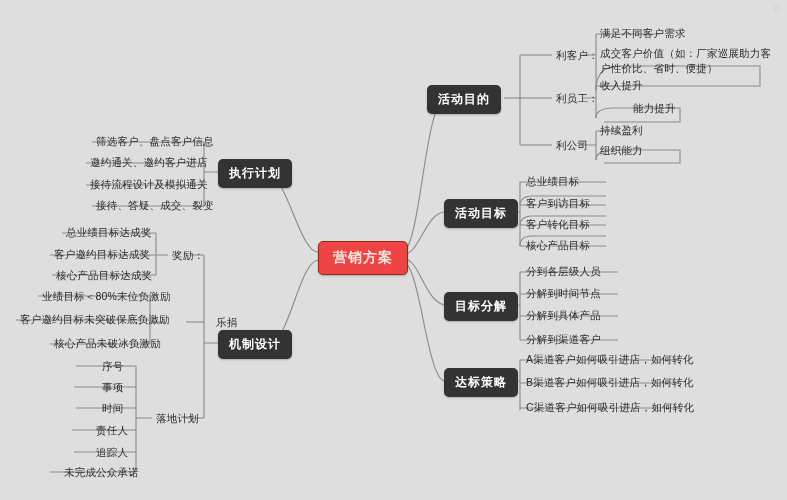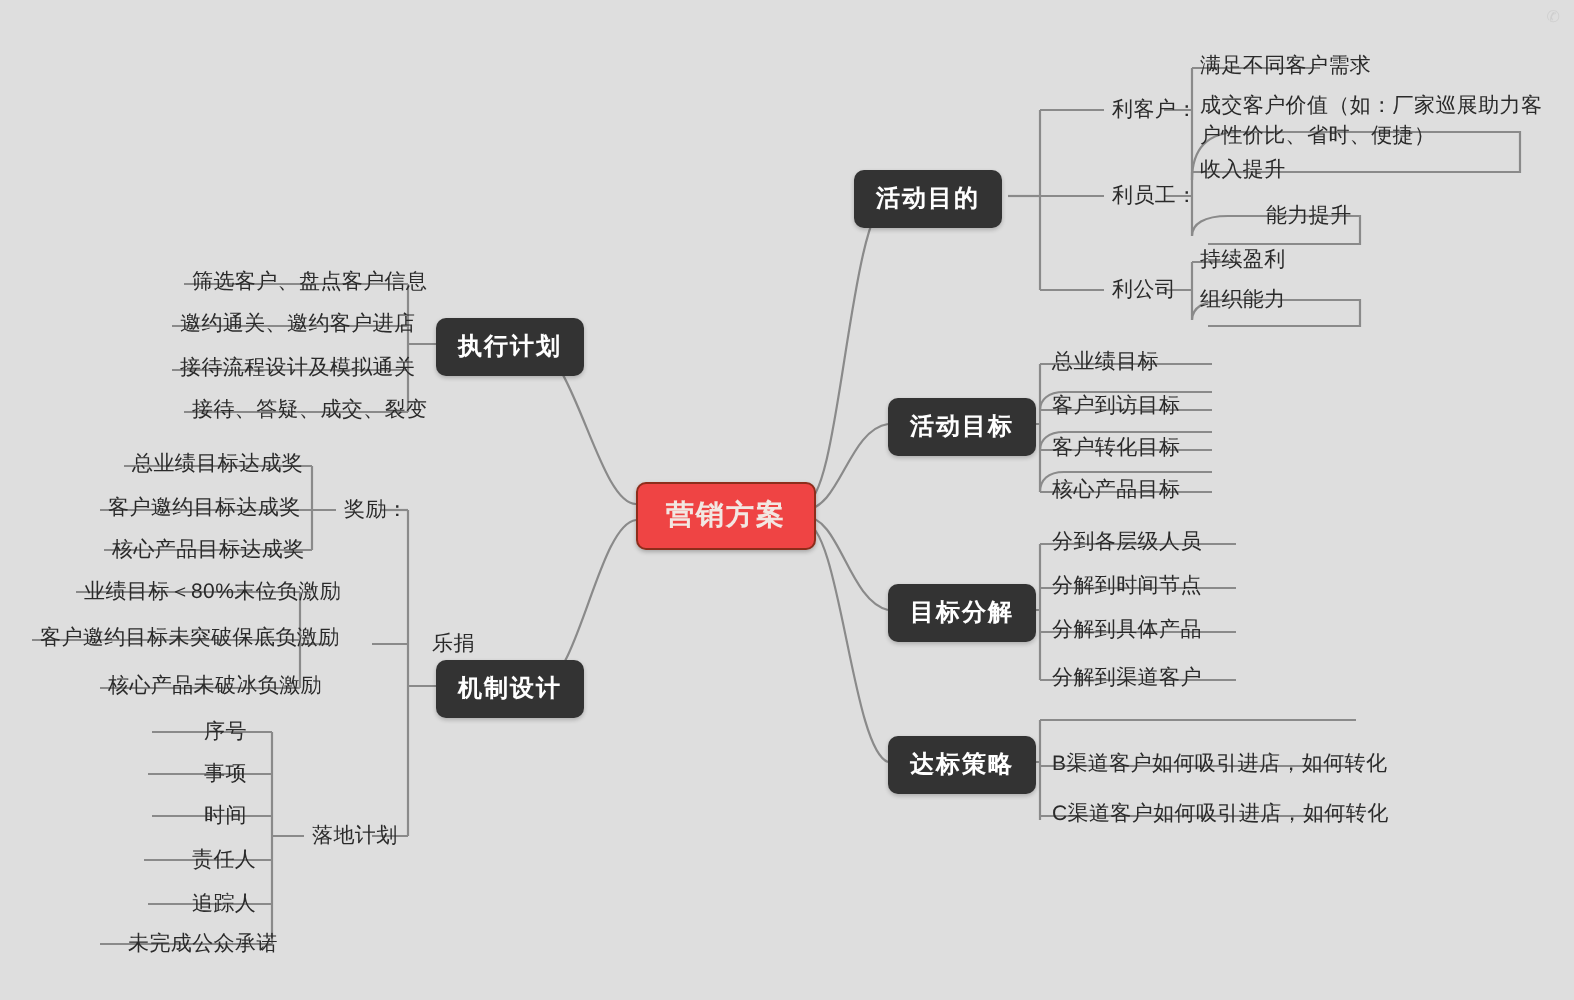--- a/index.html
+++ b/index.html
@@ -156,20 +156,21 @@
   <div class="node txt" style="left:522px;top:215px;">客户转化目标</div>
   <div class="node txt" style="left:522px;top:236px;">核心产品目标</div>
 
   <div class="node lvl1" style="left:444px;top:292px;">目标分解</div>
   <div class="node txt" style="left:522px;top:262px;">分到各层级人员</div>
   <div class="node txt" style="left:522px;top:284px;text-align:center;">分解到时间节点</div>
   <div class="node txt" style="left:522px;top:306px;">分解到具体产品</div>
   <div class="node txt" style="left:522px;top:330px;">分解到渠道客户</div>
 
   <div class="node lvl1" style="left:444px;top:368px;">达标策略</div>
+  <div class="node txt" style="left:522px;top:350px;">A渠道客户如何吸引进店，如何转化</div>
   <div class="node txt" style="left:522px;top:373px;">B渠道客户如何吸引进店，如何转化</div>
   <div class="node txt" style="left:522px;top:398px;">C渠道客户如何吸引进店，如何转化</div>
 
   <div class="node lvl1" style="left:218px;top:159px;">执行计划</div>
   <div class="node txt" style="left:92px;top:132px;">筛选客户、盘点客户信息</div>
   <div class="node txt" style="left:86px;top:153px;">邀约通关、邀约客户进店</div>
   <div class="node txt" style="left:86px;top:175px;">接待流程设计及模拟通关</div>
   <div class="node txt" style="left:92px;top:196px;">接待、答疑、成交、裂变</div>
 
   <div class="node lvl1" style="left:218px;top:330px;">机制设计</div>

